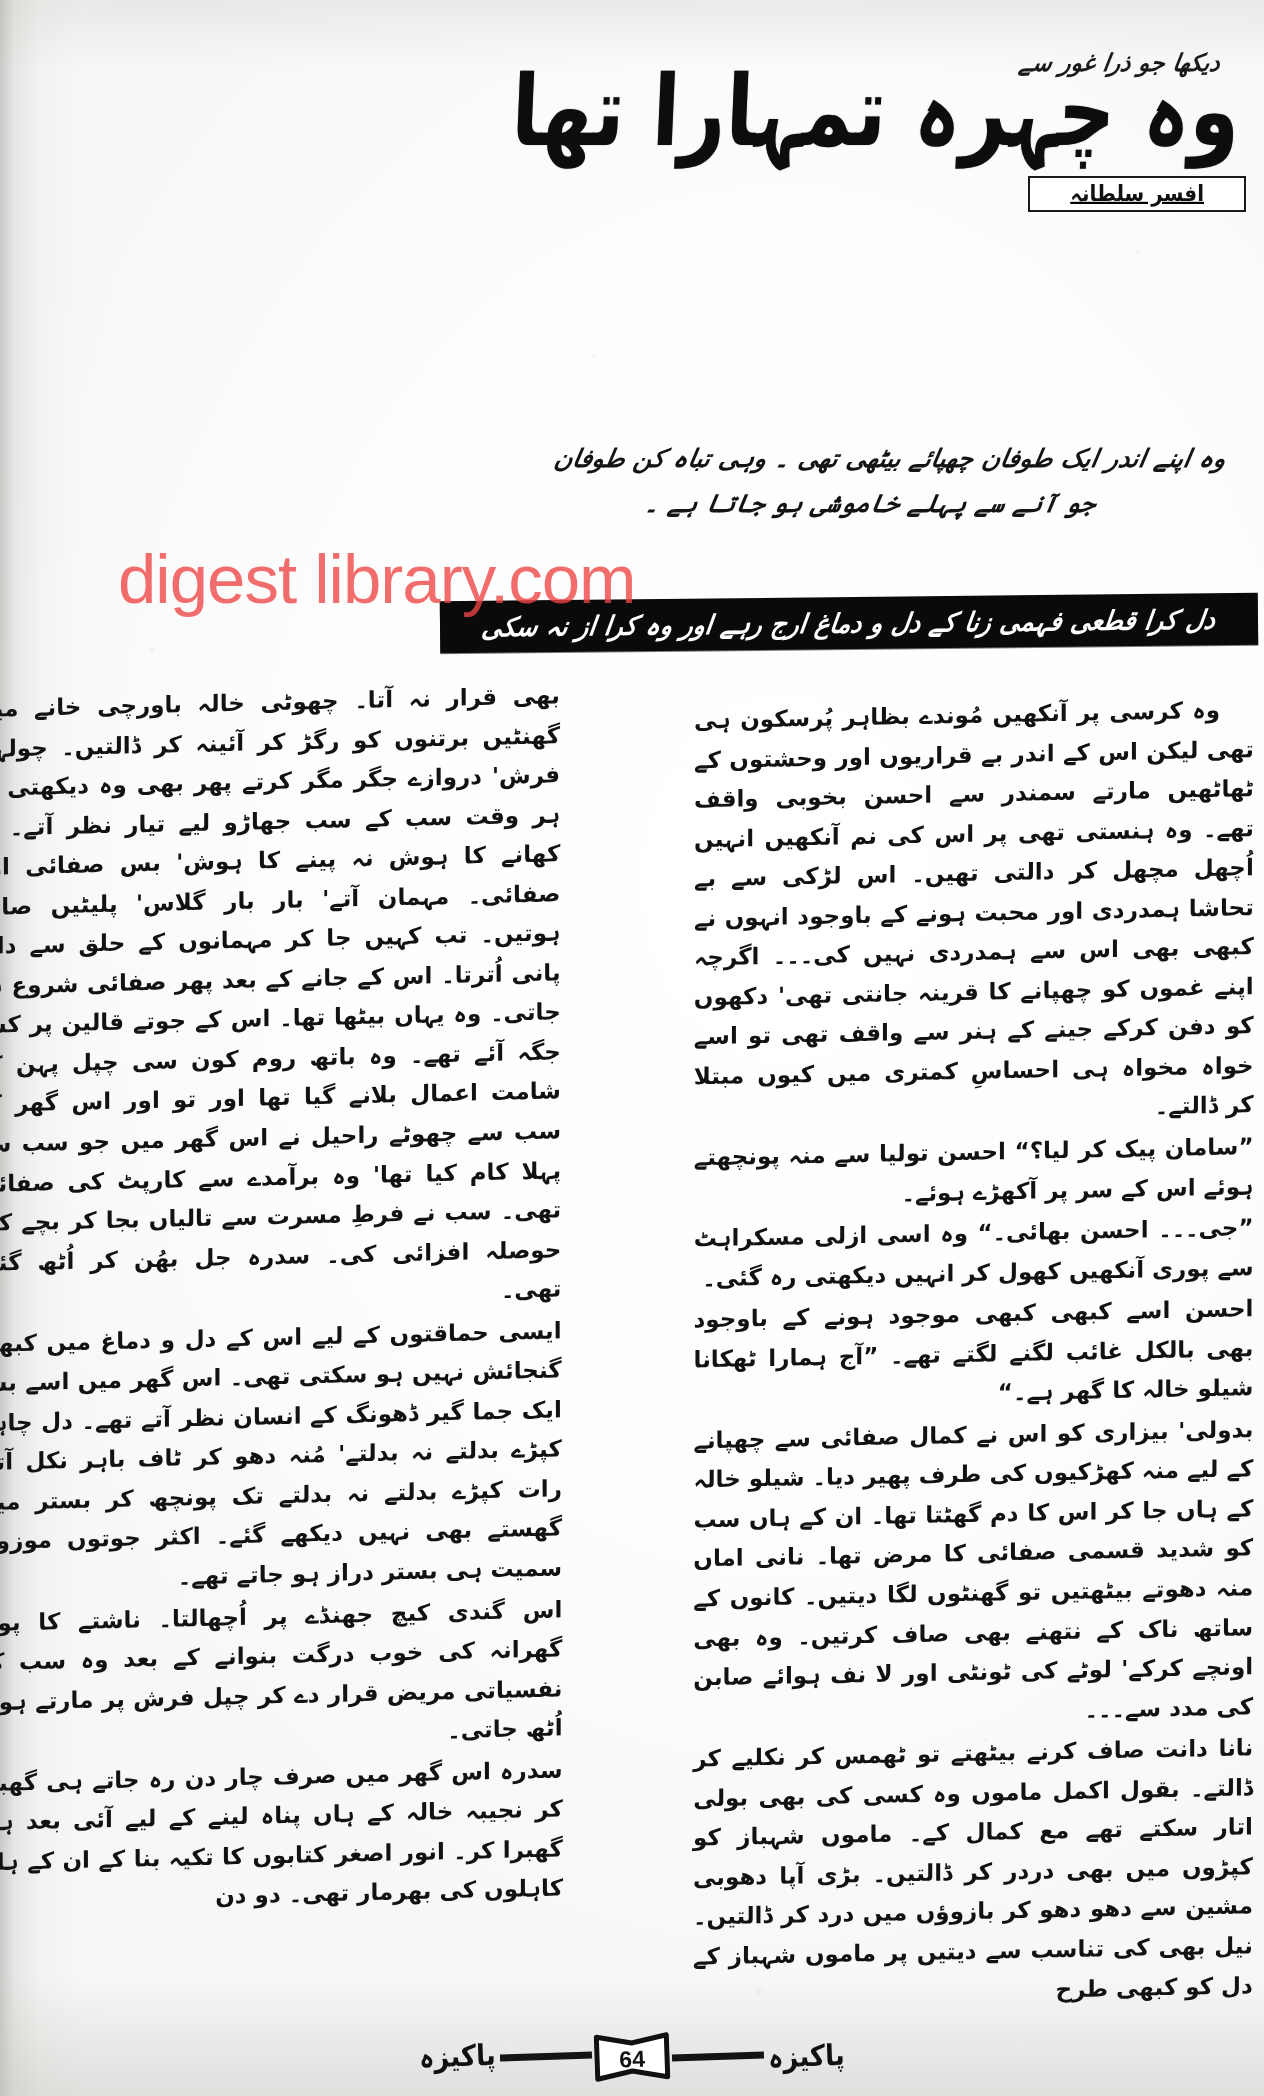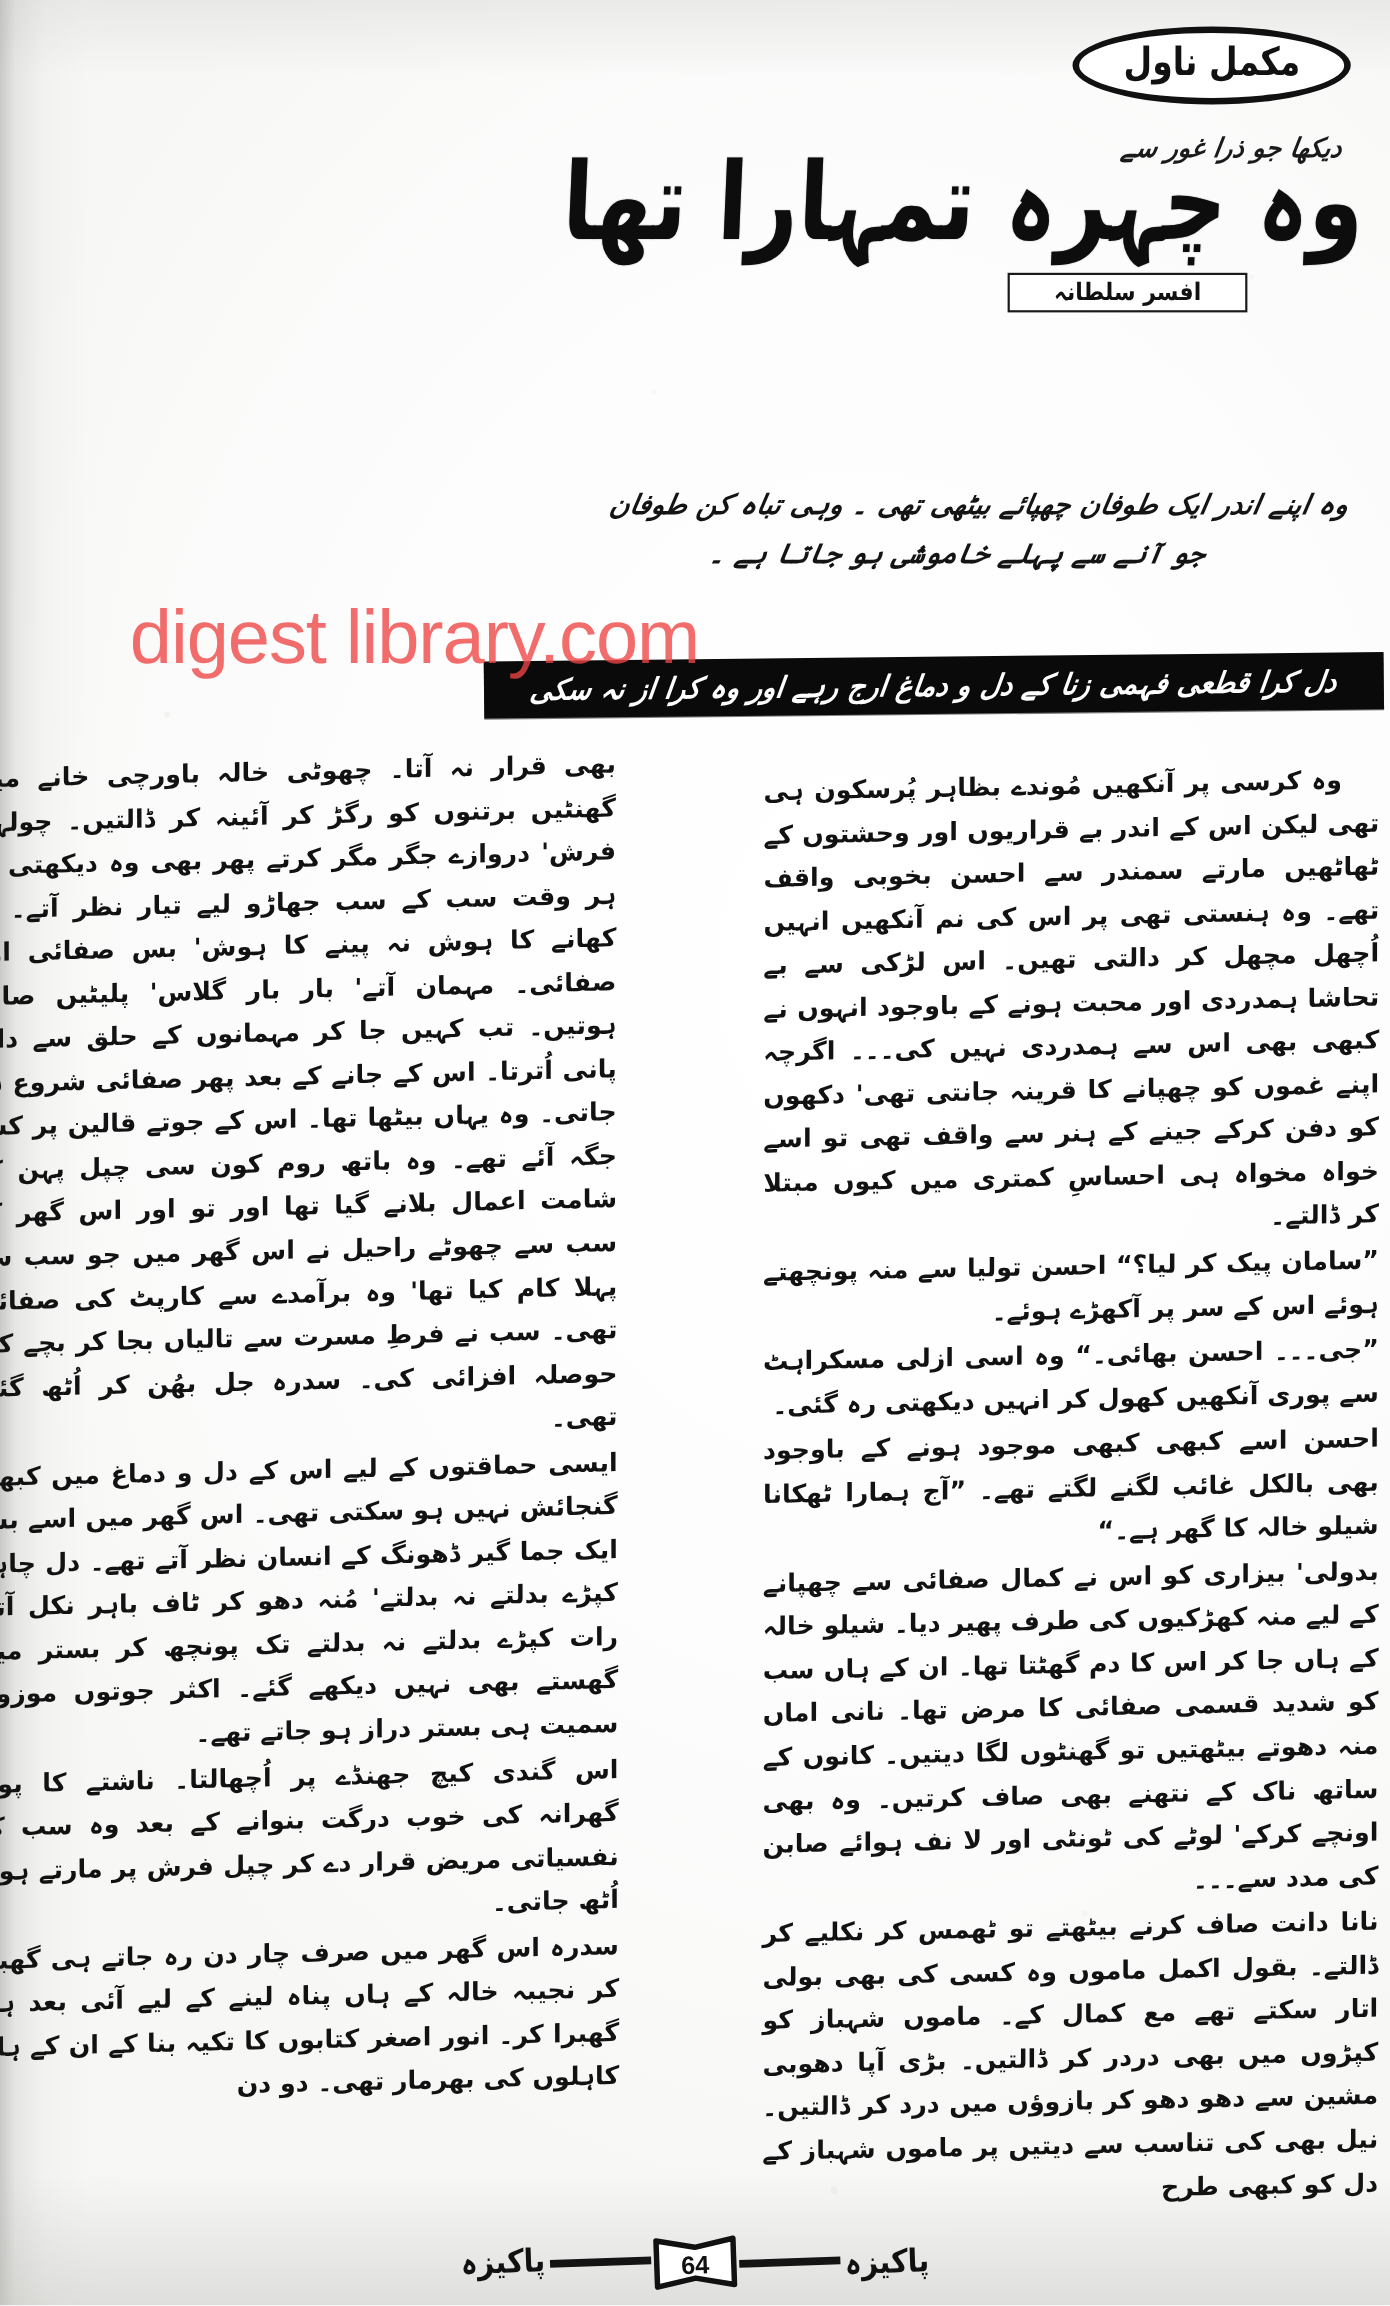--- a/index.html
+++ b/index.html
@@ -86,24 +86,25 @@
     line-height:.95;
     letter-spacing:-4px;
     transform:scaleY(1.22) skewX(-3deg);
     transform-origin:right center;
     white-space:nowrap;
     text-shadow:0 0 1px rgba(0,0,0,.55);
   }
 
   .author-box{
     display:inline-block;
-    margin-top:26px;margin-right:112px;
+    margin-top:26px;
     border:2px solid #1a1a1a;
     padding:3px 40px 5px;
     background:#fff;
+    text-decoration:underline;
   }
   .author-box .author-text{
     direction:rtl;
     font-size:20px;font-weight:700;color:#111;
     letter-spacing:3px;
     transform:scaleY(1.1);
     display:block;
   }
 
   
@@ -208,23 +209,20 @@
 
 <div id="page">
 
   <div class="scan-shadow-top"></div>
   <div class="scan-shadow-left"></div>
   <div class="scan-shadow-bottom"></div>
   <div class="scan-speckle"></div>
 
   <div class="header">
 
-    <div class="badge-oval">
-      <span class="badge-text">مکمل ناول</span>
-    </div>
 
     <div class="kicker">دیکھا جو ذرا غور سے</div>
 
     <div class="big-title">وہ چہرہ تمہارا تھا</div>
 
     <div style="text-align:right;">
       <div class="author-box">
         <span class="author-text">افسر سلطانہ</span>
       </div>
     </div>

